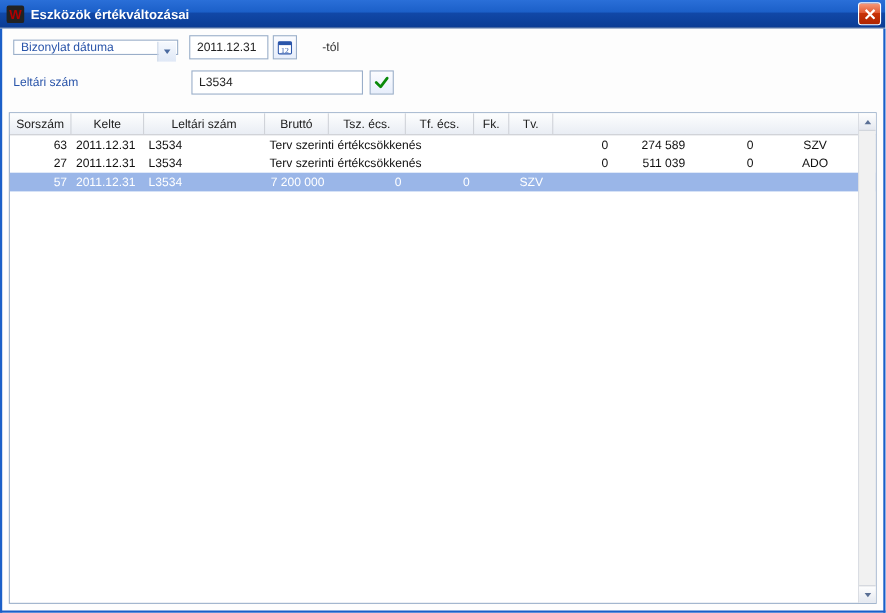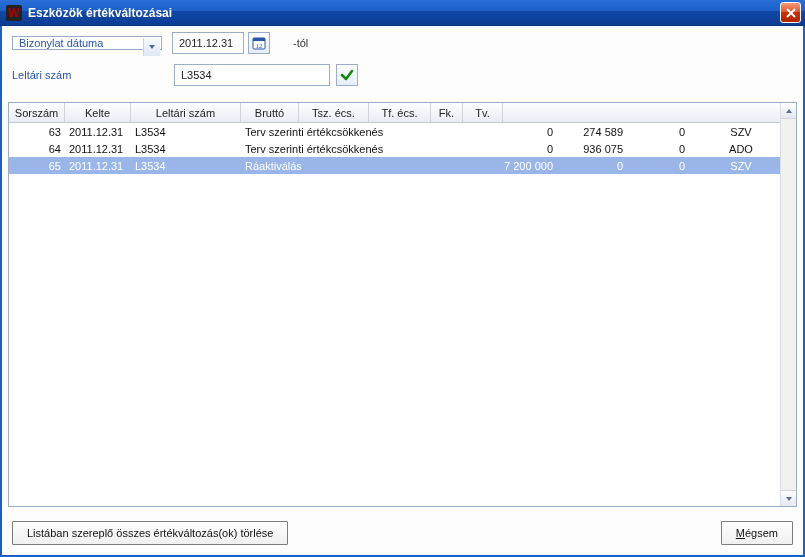--- a/index.html
+++ b/index.html
@@ -211,35 +211,34 @@
           <div class="c w-kelte txt">2011.12.31</div>
           <div class="c w-leltari txt">L3534</div>
           <div class="c w-szoveg txt">Terv szerinti értékcsökkenés</div>
           <div class="c w-brutto num">0</div>
           <div class="c w-tszecs num">274 589</div>
           <div class="c w-tfecs num">0</div>
           <div class="c w-fk ctr"></div>
           <div class="c w-tv ctr">SZV</div>
         </div>
         <div class="grid-row">
-          <div class="c w-sor num">64</div>
+          <div class="c w-sor num">27</div>
           <div class="c w-kelte txt">2011.12.31</div>
           <div class="c w-leltari txt">L3534</div>
           <div class="c w-szoveg txt">Terv szerinti értékcsökkenés</div>
           <div class="c w-brutto num">0</div>
-          <div class="c w-tszecs num">936 075</div>
+          <div class="c w-tszecs num">511 039</div>
           <div class="c w-tfecs num">0</div>
           <div class="c w-fk ctr"></div>
           <div class="c w-tv ctr">ADO</div>
         </div>
         <div class="grid-row sel">
-          <div class="c w-sor num">65</div>
+          <div class="c w-sor num">57</div>
           <div class="c w-kelte txt">2011.12.31</div>
           <div class="c w-leltari txt">L3534</div>
-          <div class="c w-szoveg txt">Ráaktiválás</div>
           <div class="c w-brutto num">7 200 000</div>
           <div class="c w-tszecs num">0</div>
           <div class="c w-tfecs num">0</div>
           <div class="c w-fk ctr"></div>
           <div class="c w-tv ctr">SZV</div>
         </div>
       </div>
     <div class="vscroll">
       <div class="arrow">
         <svg width="8" height="8" viewBox="0 0 8 8">
@@ -248,23 +247,14 @@
       </div>
       <div class="track"></div>
       <div class="arrow bottom">
         <svg width="8" height="8" viewBox="0 0 8 8">
             <path d="M1 2 L7 2 L4 6 Z" fill="#5a6f95"></path>
           </svg>
       </div>
     </div>
   </div>
 
-  <div class="footer">
-    <div class="btn">
-      <span>Listában szereplő összes értékváltozás(ok) törlése</span>
-    </div>
-    <div class="spacer"></div>
-    <div class="btn">
-      <span><span class="ul">M</span><span>égsem</span></span>
-    </div>
-  </div>
 
 </div>
 
 </body></html>

